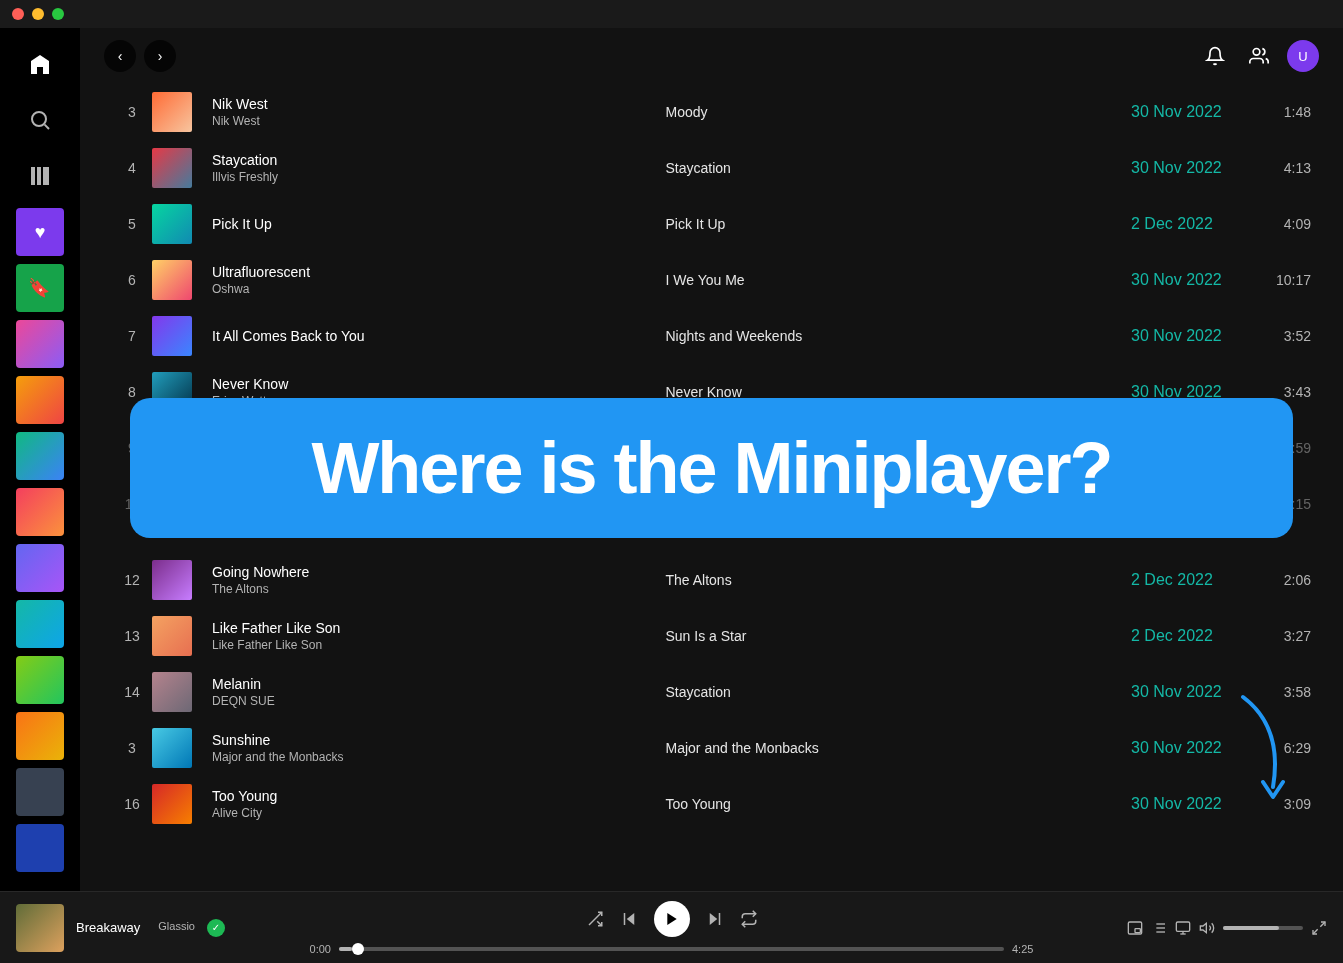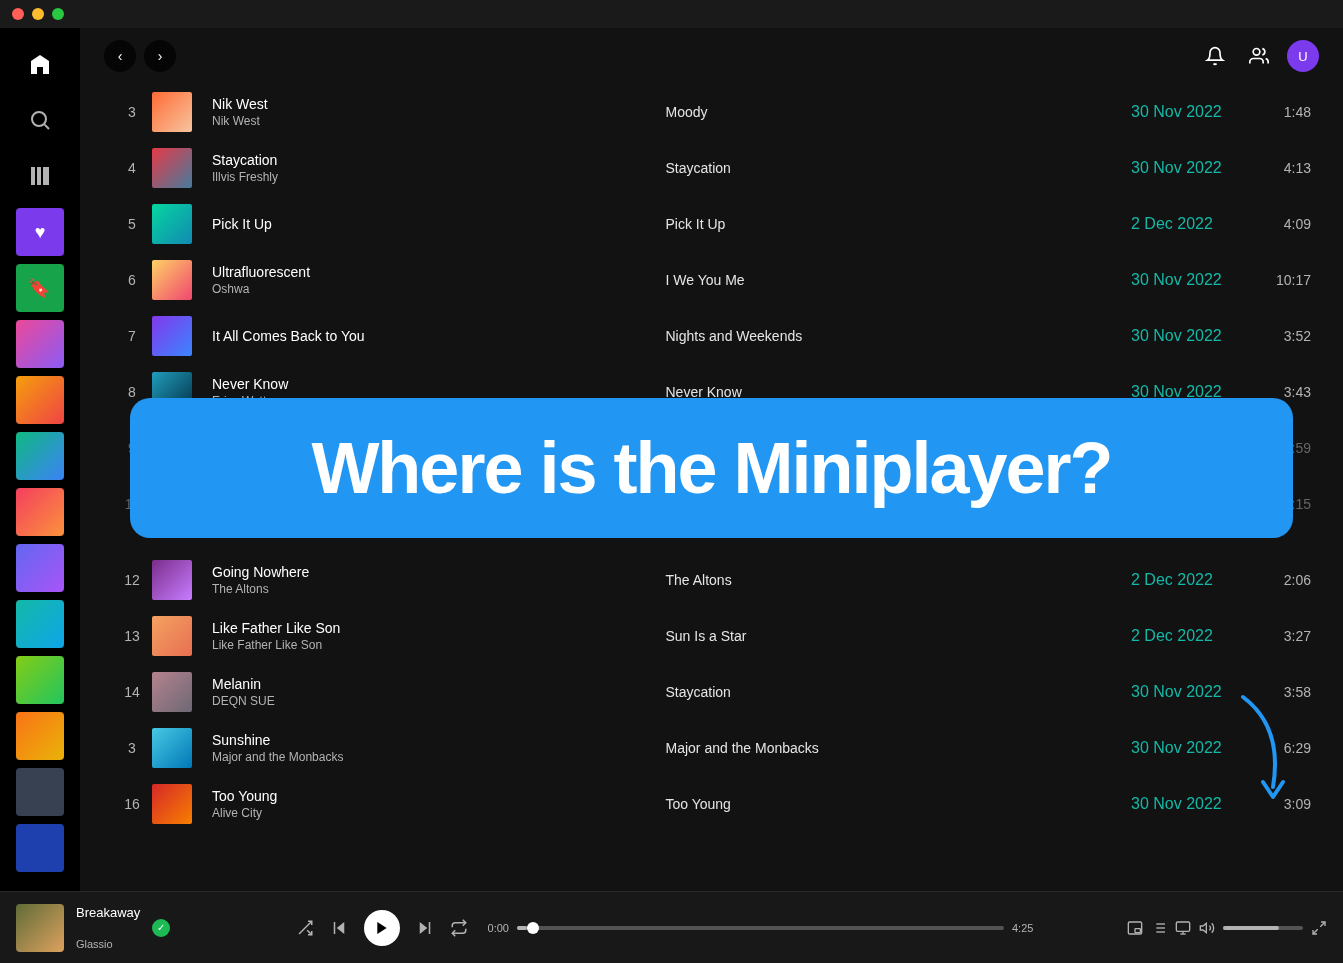--- a/index.html
+++ b/index.html
@@ -195,31 +195,31 @@
       gap: 0;
     }
     .player-left {
       display: flex; align-items: center; gap: 12px;
       width: 280px; flex-shrink: 0;
     }
     .player-thumb {
       width: 48px; height: 48px; border-radius: 4px;
       background: #333; flex-shrink: 0; overflow: hidden;
     }
-    .player-song-info { display: flex; flex-direction: column; gap: 18px; }
+    .player-song-info { display: flex; gap: 18px; }
     .player-song-name { color: #fff; font-size: 13px; font-weight: 500; }
     .player-song-artist { color: #b3b3b3; font-size: 11px; }
     .player-verified {
       width: 18px; height: 18px; border-radius: 50%;
       background: #1db954; display: flex; align-items: center; justify-content: center;
       font-size: 10px; color: #fff;
     }
     .player-center {
       flex: 1;
-      display: flex; align-items: center; gap: 6px;
+      display: flex; flex-direction: column; align-items: center; gap: 6px;
     }
     .player-controls {
       display: flex; align-items: center; gap: 16px;
     }
     .ctrl-btn {
       background: none; border: none; color: #b3b3b3;
       cursor: pointer; font-size: 18px; display: flex; align-items: center;
     }
     .ctrl-btn.play {
       width: 36px; height: 36px; border-radius: 50%;

